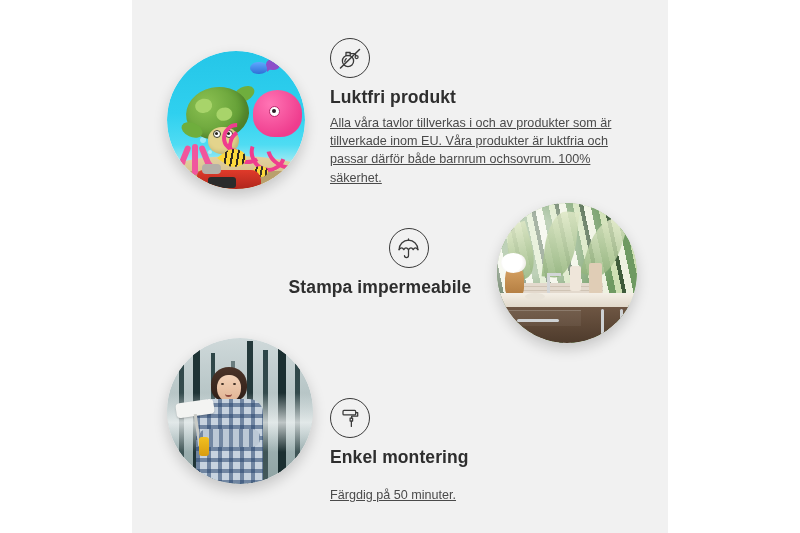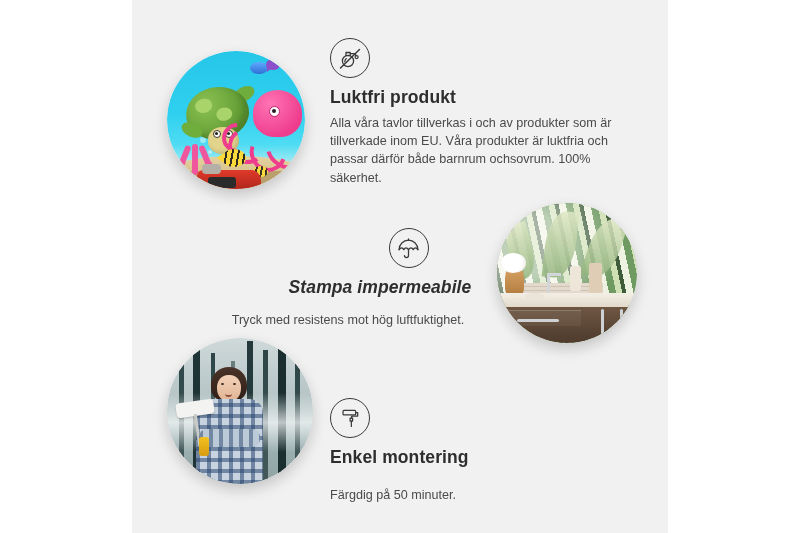--- a/index.html
+++ b/index.html
@@ -180,33 +180,33 @@
   .feature{position:absolute;}
   .icon-circle{
     width:40px;height:40px;border-radius:50%;border:1.6px solid #3a3a3a;
     display:flex;align-items:center;justify-content:center;box-sizing:border-box;
   }
   .feat-title{
     font-size:17.5px;font-weight:700;color:#2e2e2e;letter-spacing:.1px;margin:0;
     line-height:1.25;
   }
   .feat-body{
-    font-size:12.6px;color:#4a4a4a;line-height:1.45;margin:0;
+    font-size:12.6px;color:#4a4a4a;line-height:1.45;margin:0;text-decoration:underline;
   }
 
   
   #feature-odorless{left:330px;top:38px;width:300px;}
   #feature-odorless .icon-circle{margin-bottom:9px;}
   #feature-odorless .feat-title{margin-bottom:5px;}
   #feature-odorless .feat-body{width:292px;}
 
   
   #feature-waterproof{left:200px;top:228px;width:290px;text-align:center;}
   #feature-waterproof .icon-wrap{display:flex;justify-content:center;padding-left:127px;}
-  #feature-waterproof .feat-title{margin-top:9px;margin-bottom:12px;padding-left:70px;font-style:italic;}
+  #feature-waterproof .feat-title{margin-top:9px;margin-bottom:4px;padding-left:70px;}
   #feature-waterproof .feat-body{padding-left:6px;}
 
   
   #feature-easy{left:330px;top:398px;width:250px;}
   #feature-easy .icon-circle{margin-bottom:9px;}
   #feature-easy .feat-title{margin-bottom:17px;}
   #feature-easy .feat-body{}
 </style>
 </head>
 <body>
@@ -329,21 +329,20 @@
           <g fill="none" stroke="#3a3a3a" stroke-width="1.3" stroke-linecap="round" stroke-linejoin="round">
             <path d="M3.2 14.2a9.8 9.8 0 0 1 19.6 0"></path>
             <path d="M3.2 14.2c1.6-2.6 3.7-2.6 4.9 0 1.2-2.6 3.3-2.6 4.9 0 1.6-2.6 3.7-2.6 4.9 0 1.2-2.6 3.3-2.6 4.9 0"></path>
             <path d="M13 14.2v6.2a2.1 2.1 0 0 1-4.2 0"></path>
             <path d="M13 4.4V3"></path>
           </g>
         </svg>
       </div>
     </div>
     <p class="feat-title">Stampa impermeabile</p>
-    <p class="feat-body">Tryck med resistens mot hög luftfuktighet.</p>
   </div>
 
   <div class="feature" id="feature-easy">
     <div class="icon-circle">
       <svg width="25" height="25" viewBox="0 0 26 26" aria-hidden="true">
         <g fill="none" stroke="#3a3a3a" stroke-width="1.3" stroke-linecap="round" stroke-linejoin="round">
           <rect x="5.2" y="4.6" width="13.2" height="4.6" rx="1"></rect>
           <path d="M18.4 6.9h2.1v3.6h-6.3v2"></path>
           <path d="M12.6 12.5h2.6v3.2h-2.6z"></path>
           <path d="M13.9 15.7v5.6"></path>

